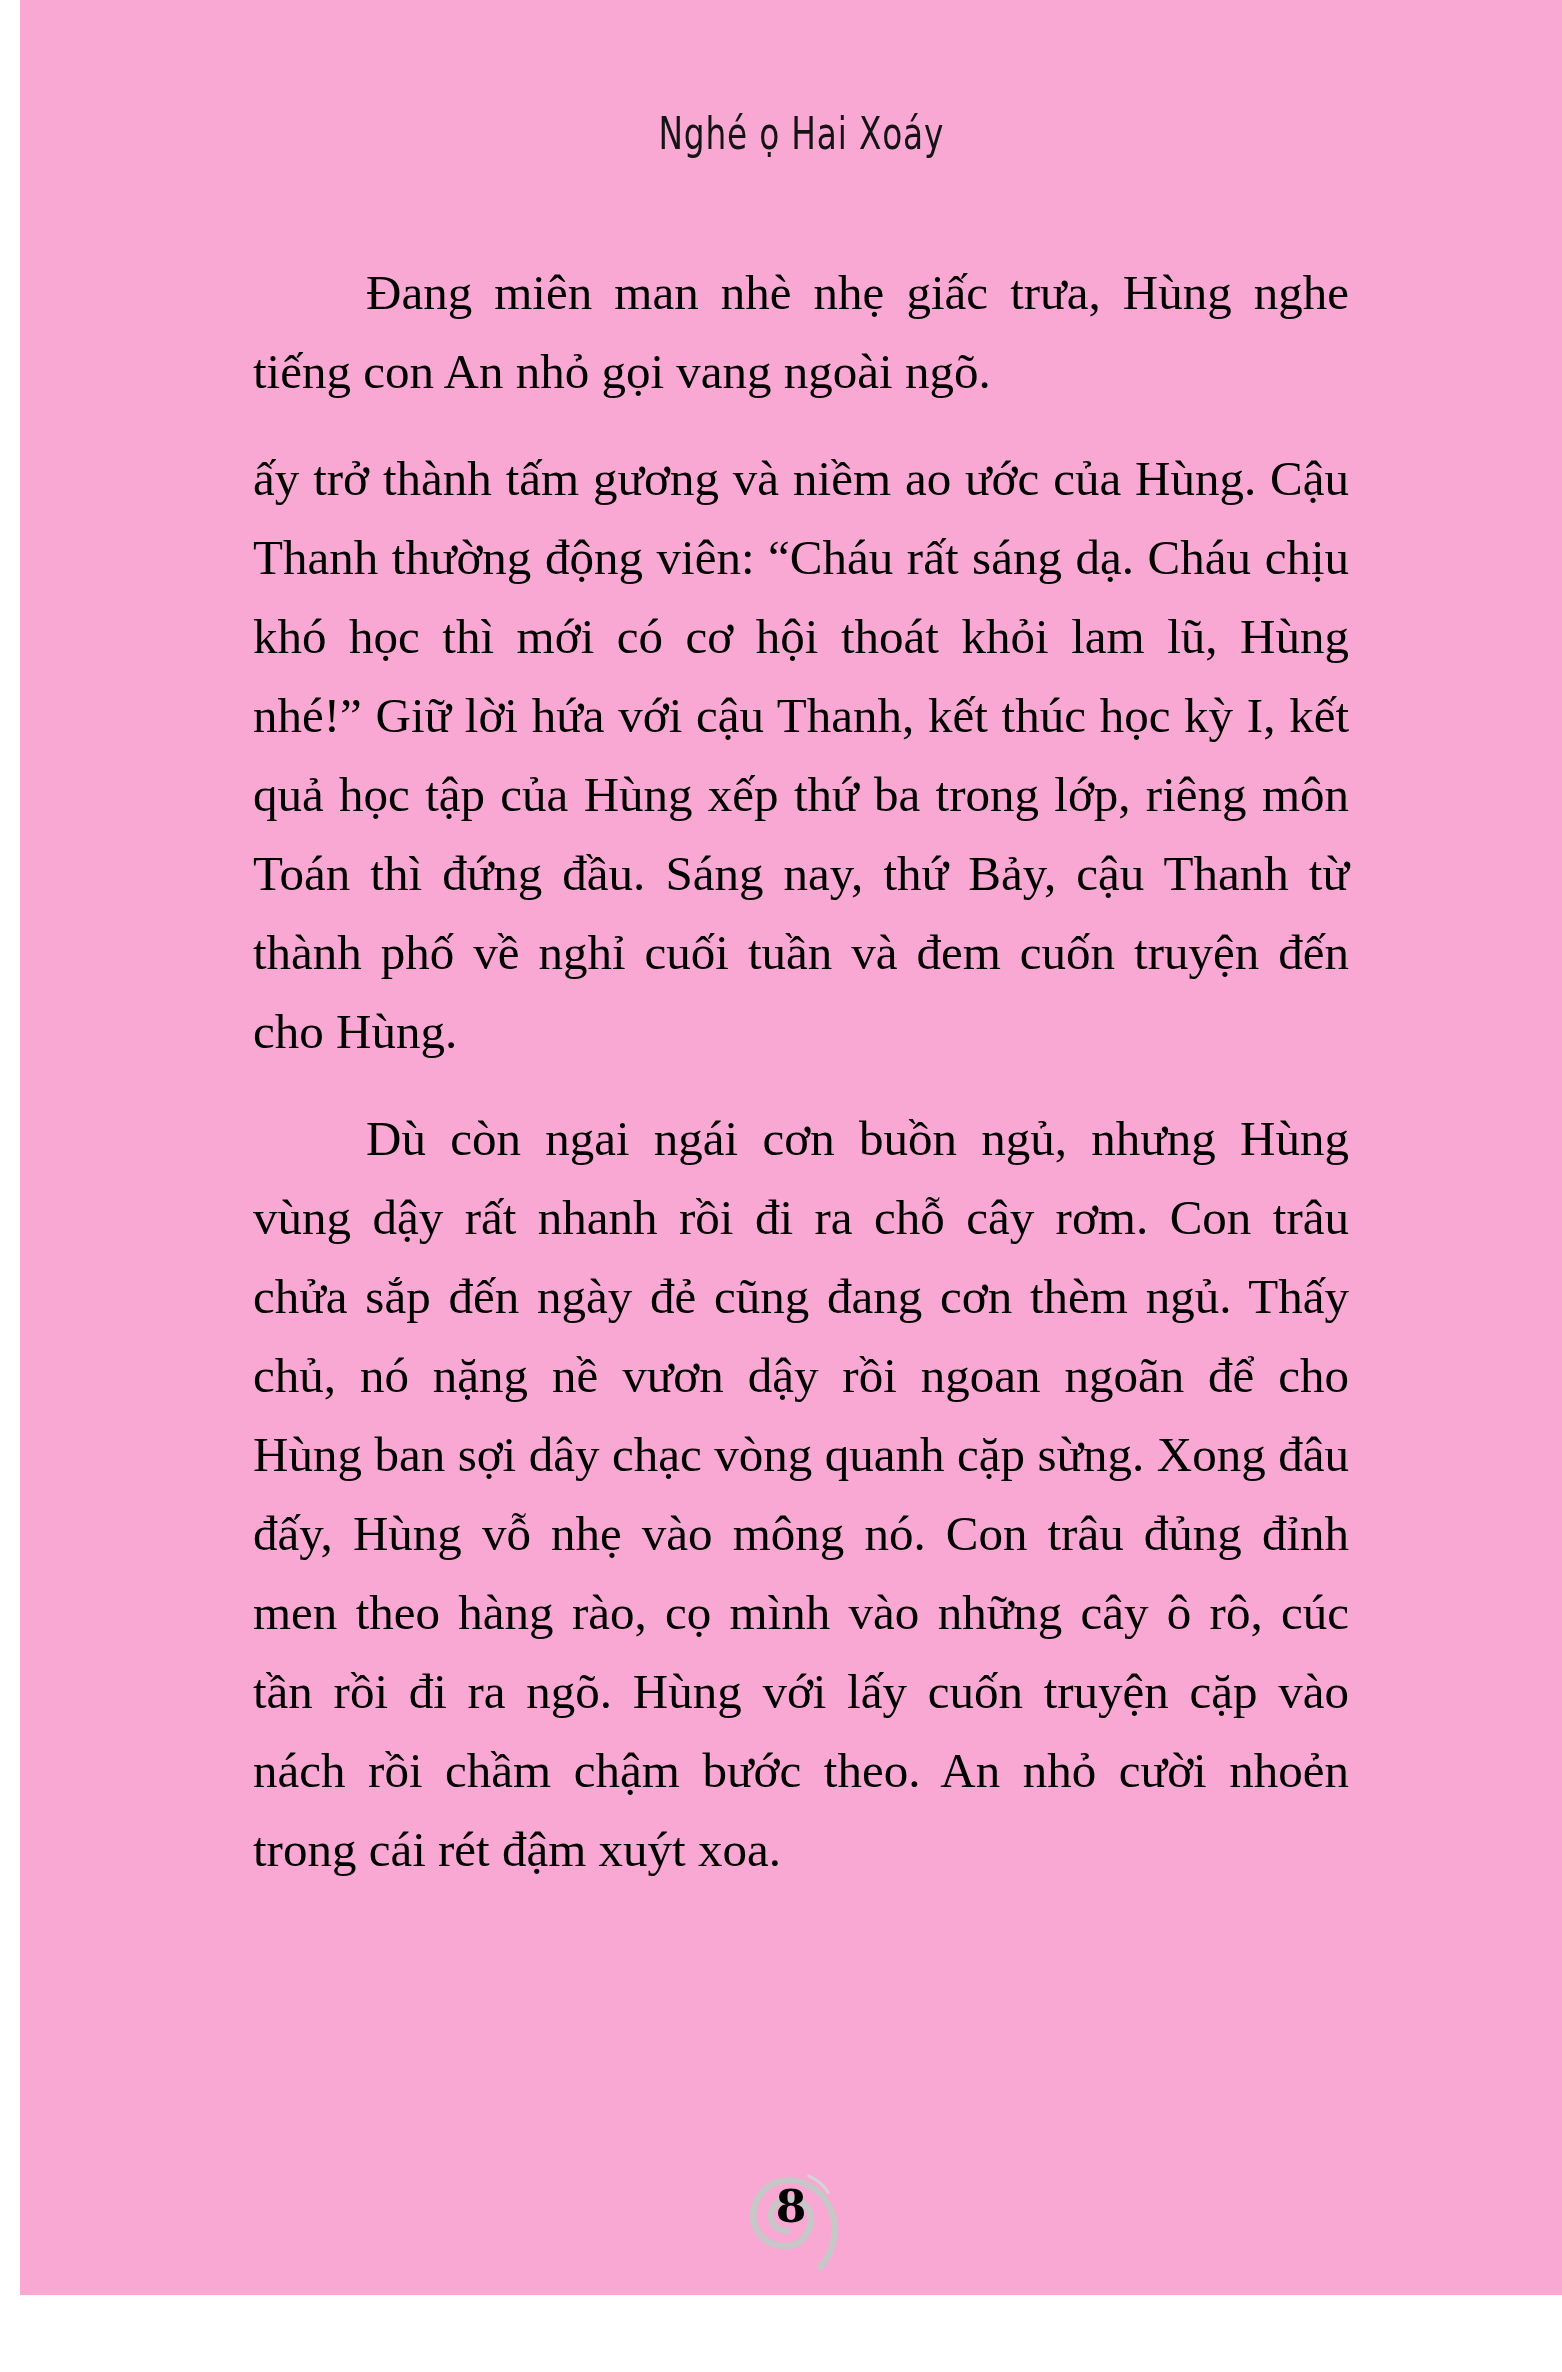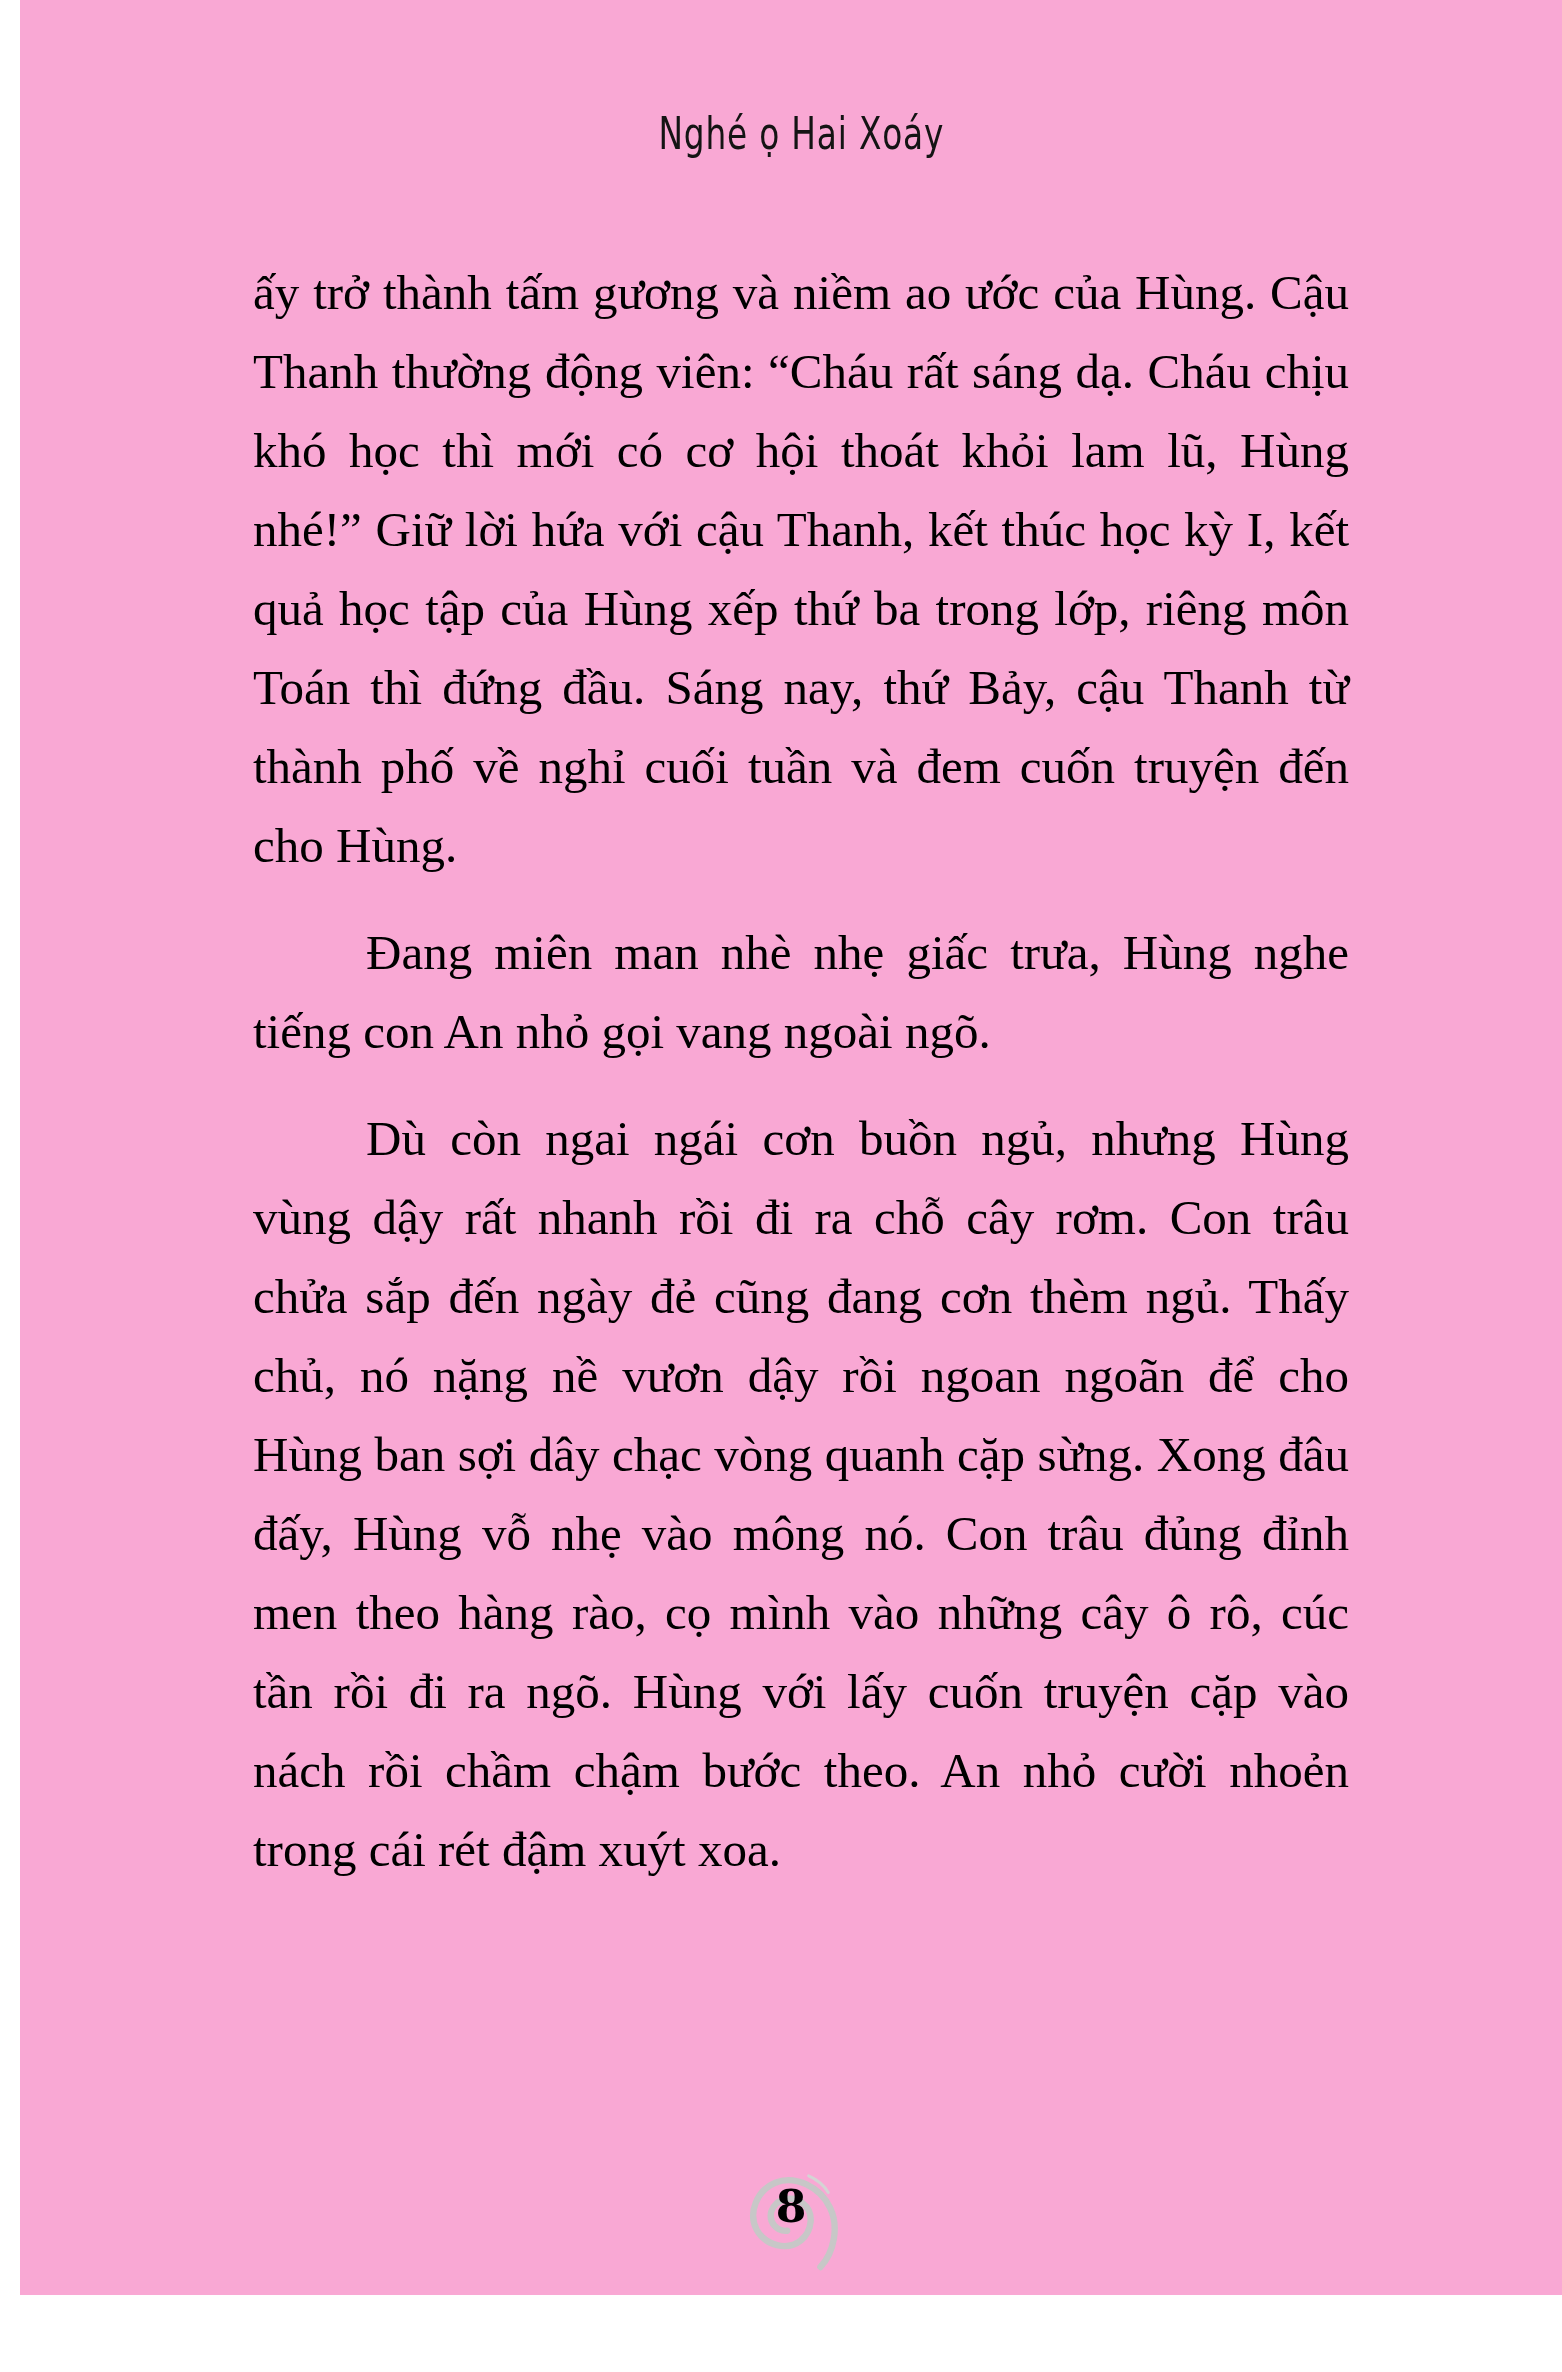--- a/index.html
+++ b/index.html
@@ -79,22 +79,22 @@
 <body>
 
 <div class="page">
 
   <header class="running-head">
     <span>Nghé ọ Hai Xoáy</span>
   </header>
 
   <main class="content">
 
-  <p class="para">ấy trở thành tấm gương và niềm ao ước của Hùng. Cậu Thanh thường động viên: “Cháu rất sáng dạ. Cháu chịu khó học thì mới có cơ hội thoát khỏi lam lũ, Hùng nhé!” Giữ lời hứa với cậu Thanh, kết thúc học kỳ I, kết quả học tập của Hùng xếp thứ ba trong lớp, riêng môn Toán thì đứng đầu. Sáng nay, thứ Bảy, cậu Thanh từ thành phố về nghỉ cuối tuần và đem cuốn truyện đến cho Hùng.</p>
-      <p class="para indent">Đang miên man nhè nhẹ giấc trưa, Hùng nghe tiếng con An nhỏ gọi vang ngoài ngõ.</p>
+  <p class="para indent">Đang miên man nhè nhẹ giấc trưa, Hùng nghe tiếng con An nhỏ gọi vang ngoài ngõ.</p>
+      <p class="para">ấy trở thành tấm gương và niềm ao ước của Hùng. Cậu Thanh thường động viên: “Cháu rất sáng dạ. Cháu chịu khó học thì mới có cơ hội thoát khỏi lam lũ, Hùng nhé!” Giữ lời hứa với cậu Thanh, kết thúc học kỳ I, kết quả học tập của Hùng xếp thứ ba trong lớp, riêng môn Toán thì đứng đầu. Sáng nay, thứ Bảy, cậu Thanh từ thành phố về nghỉ cuối tuần và đem cuốn truyện đến cho Hùng.</p>
       <p class="para indent">Dù còn ngai ngái cơn buồn ngủ, nhưng Hùng vùng dậy rất nhanh rồi đi ra chỗ cây rơm. Con trâu chửa sắp đến ngày đẻ cũng đang cơn thèm ngủ. Thấy chủ, nó nặng nề vươn dậy rồi ngoan ngoãn để cho Hùng ban sợi dây chạc vòng quanh cặp sừng. Xong đâu đấy, Hùng vỗ nhẹ vào mông nó. Con trâu đủng đỉnh men theo hàng rào, cọ mình vào những cây ô rô, cúc tần rồi đi ra ngõ. Hùng với lấy cuốn truyện cặp vào nách rồi chầm chậm bước theo. An nhỏ cười nhoẻn trong cái rét đậm xuýt xoa.</p>
     </main>
 
   <footer class="page-footer">
     <svg class="swirl" viewBox="0 0 104 110" xmlns="http://www.w3.org/2000/svg" aria-hidden="true">
       <path d="M 82 105
                C 96 90 101 64 92 45
                C 82 23 56 11 36 19
                C 17 27 8 50 17 67
                C 26 83 48 89 62 78

